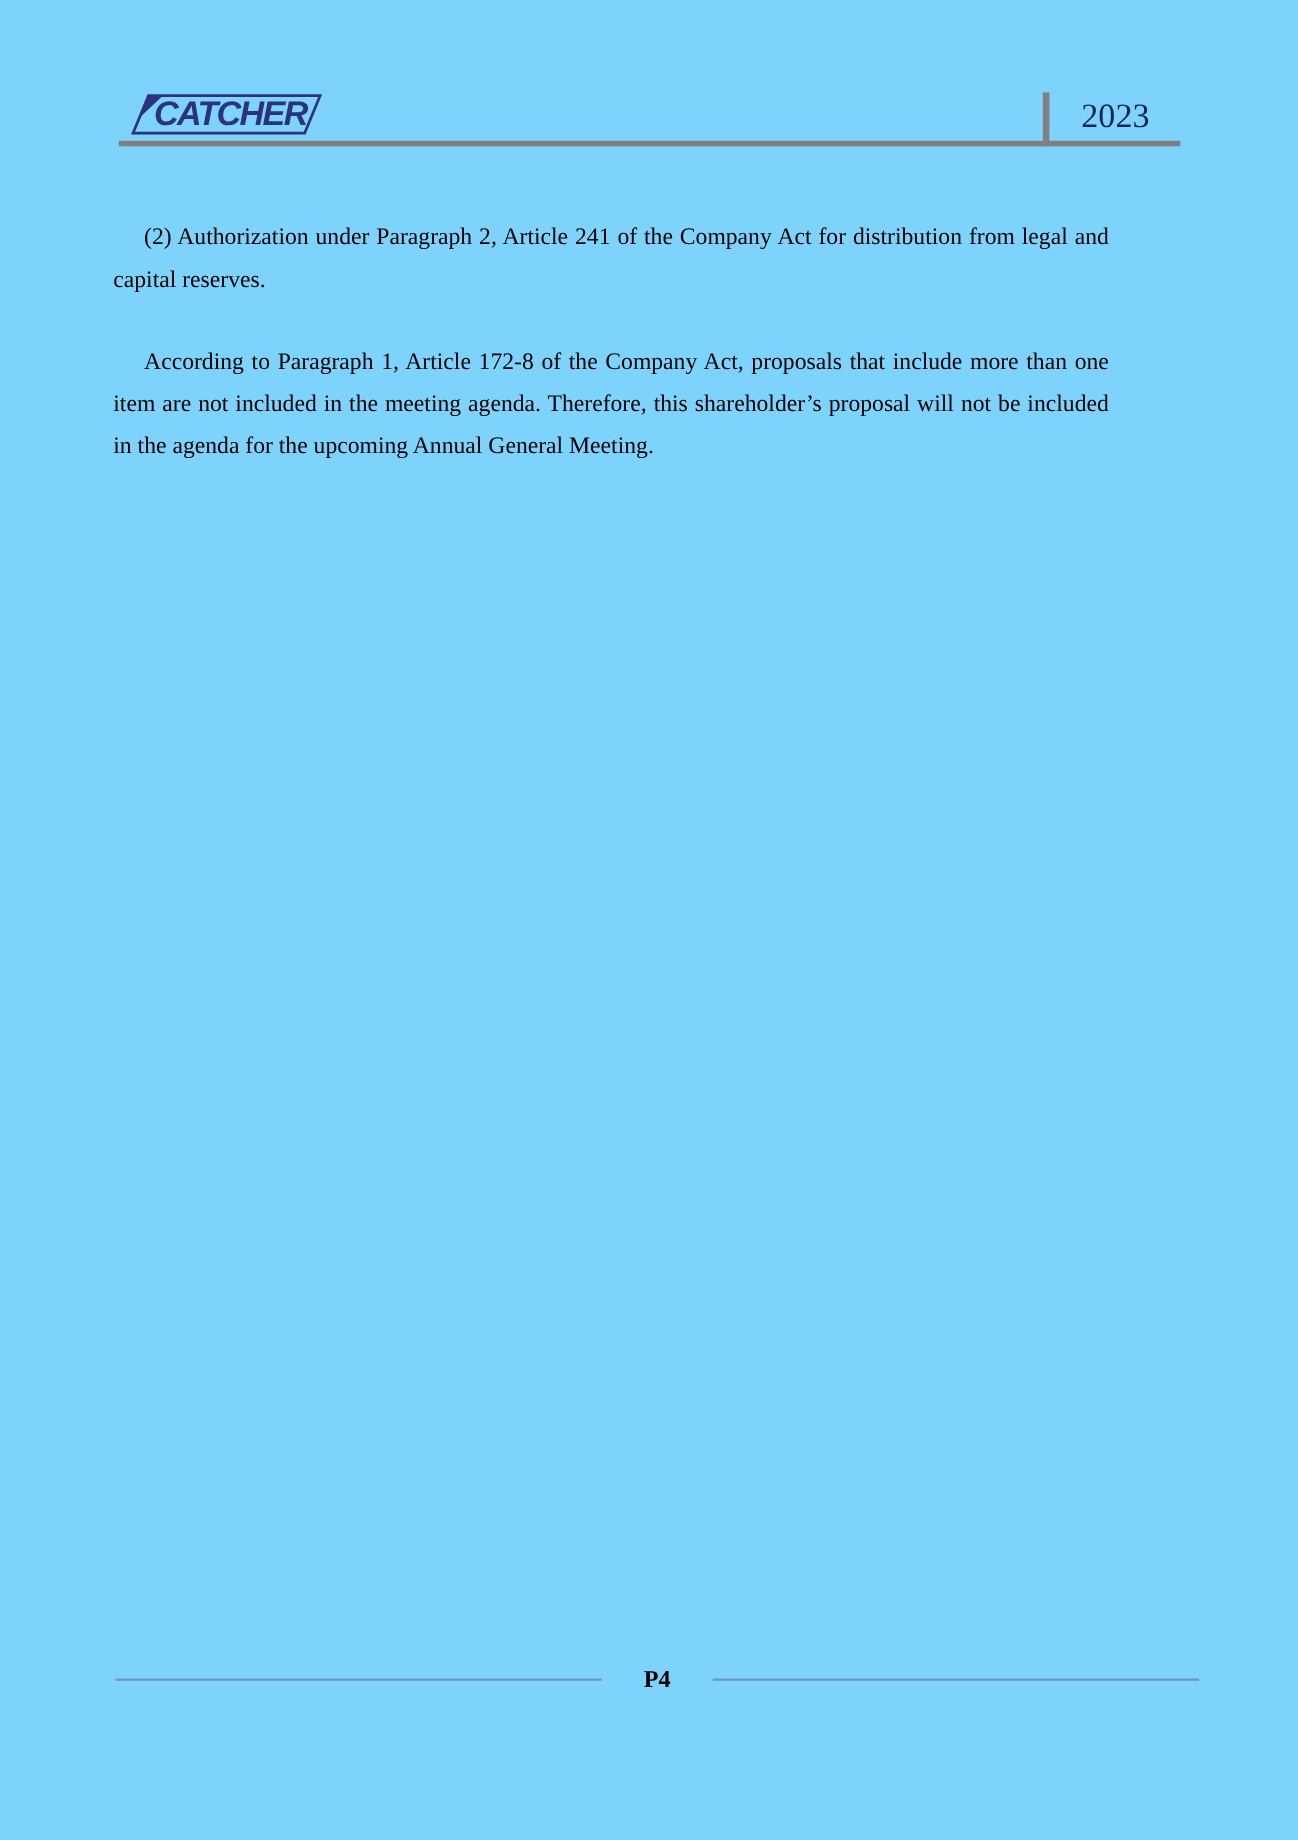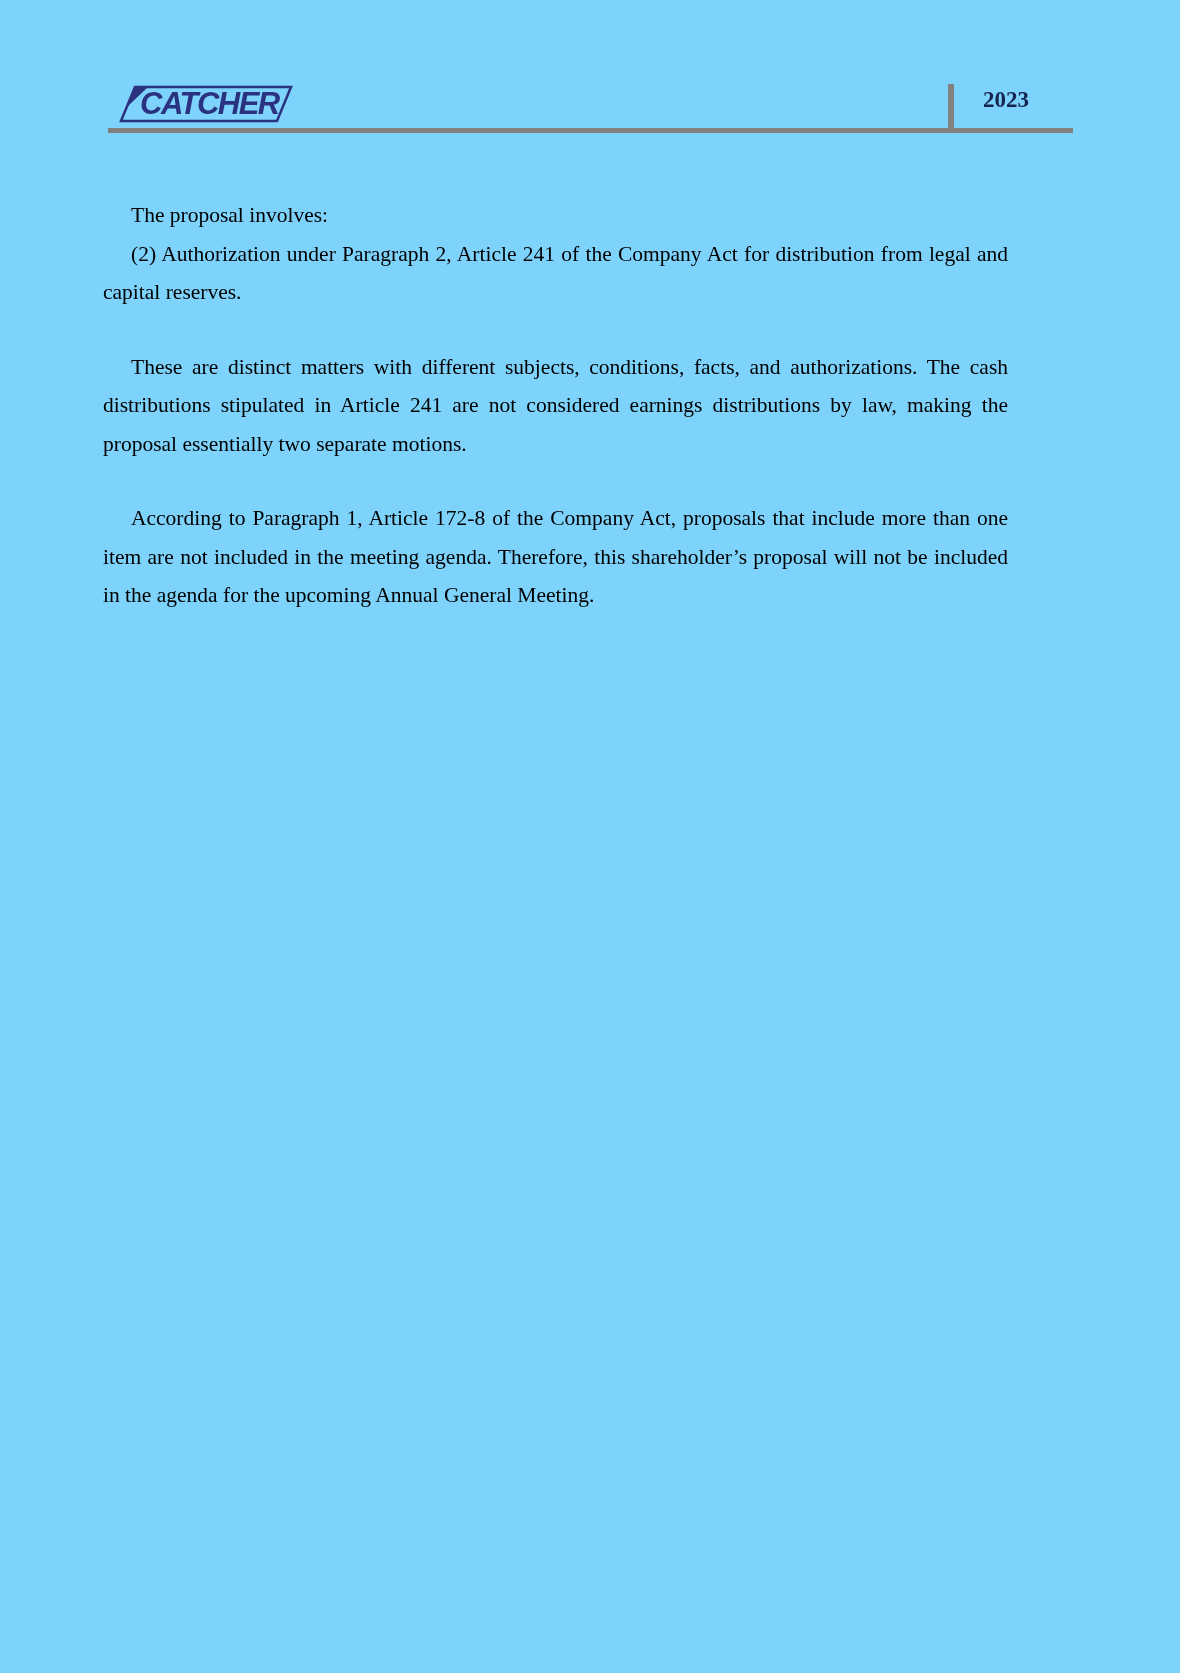--- a/index.html
+++ b/index.html
@@ -41,22 +41,22 @@
     left: 948px;
     top: 84px;
     width: 6px;
     height: 49px;
     background: #808080;
   }
   .header-year {
     position: absolute;
     left: 983px;
     top: 87px;
-    font-size: 23px;
-    font-weight: bold;
+    font-size: 31px;
+    font-weight: normal;
     color: #16254f;
   }
   .header-rule {
     position: absolute;
     left: 108px;
     top: 128px;
     width: 965px;
     height: 5px;
     background: #808080;
   }
@@ -116,20 +116,23 @@
   </div>
 
 
   <div class="header-vbar"></div>
 
   <div class="header-year">2023</div>
 
   <div class="header-rule"></div>
 
   <main class="doc-body">
-    <p>The proposal involves:</p>
     <p>(2) Authorization under Paragraph 2, Article 241 of the Company Act for distribution from legal and capital reserves.</p>
-    <p class="gap-before">These are distinct matters with different subjects, conditions, facts, and authorizations. The cash distributions stipulated in Article 241 are not considered earnings distributions by law, making the proposal essentially two separate motions.</p>
     <p class="gap-before">According to Paragraph 1, Article 172-8 of the Company Act, proposals that include more than one item are not included in the meeting agenda. Therefore, this shareholder’s proposal will not be included in the agenda for the upcoming Annual General Meeting.</p>
   </main>
 
+  <footer class="footer">
+    <span class="fline"></span>
+    <span class="pnum">P4</span>
+    <span class="fline"></span>
+  </footer>
 
 </div>
 
 </body></html>

